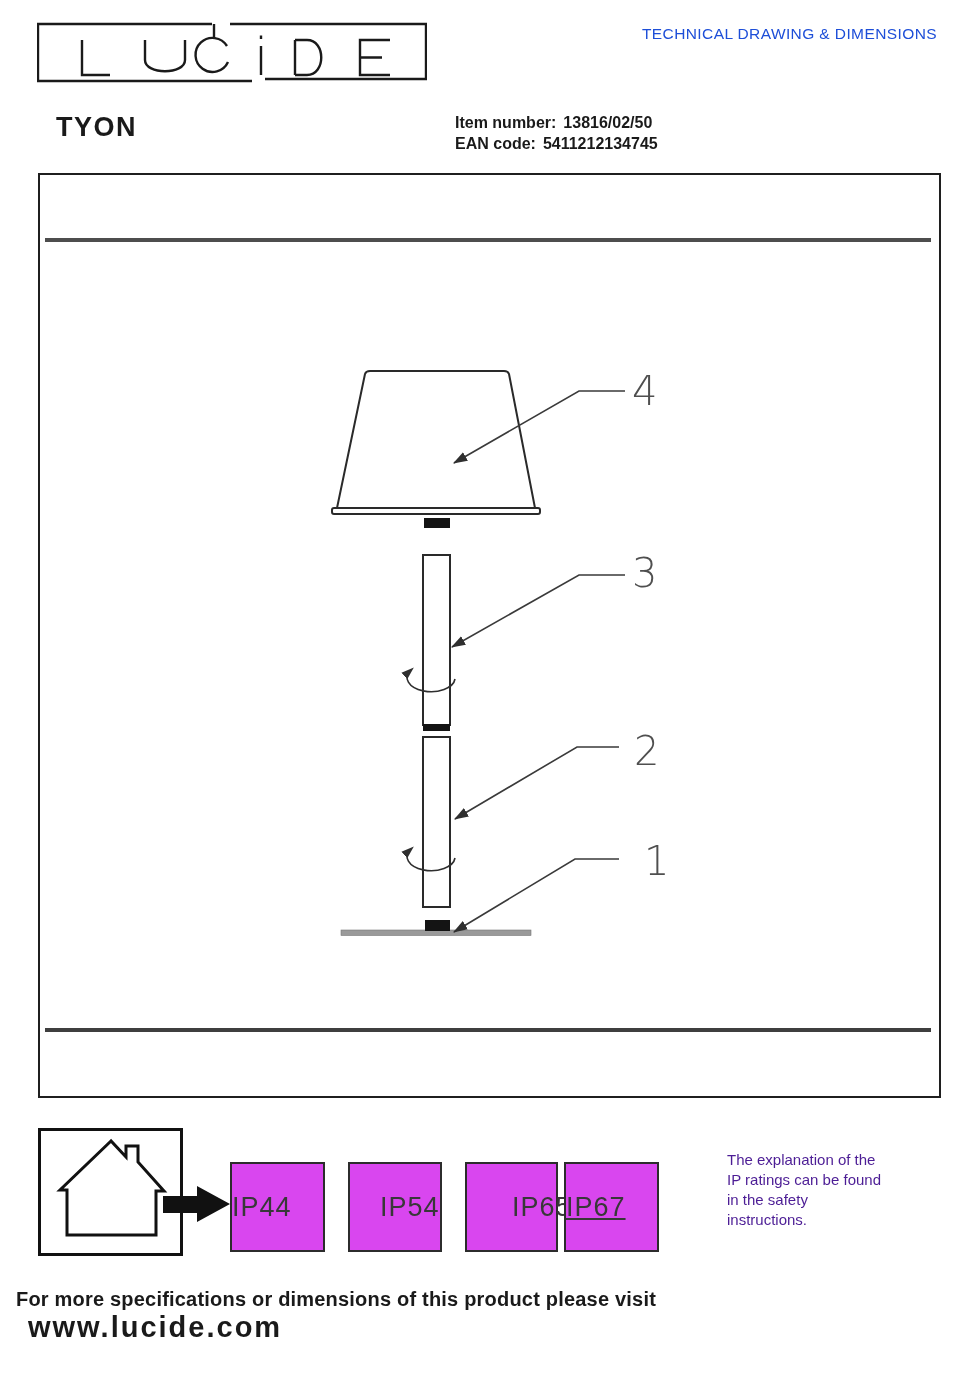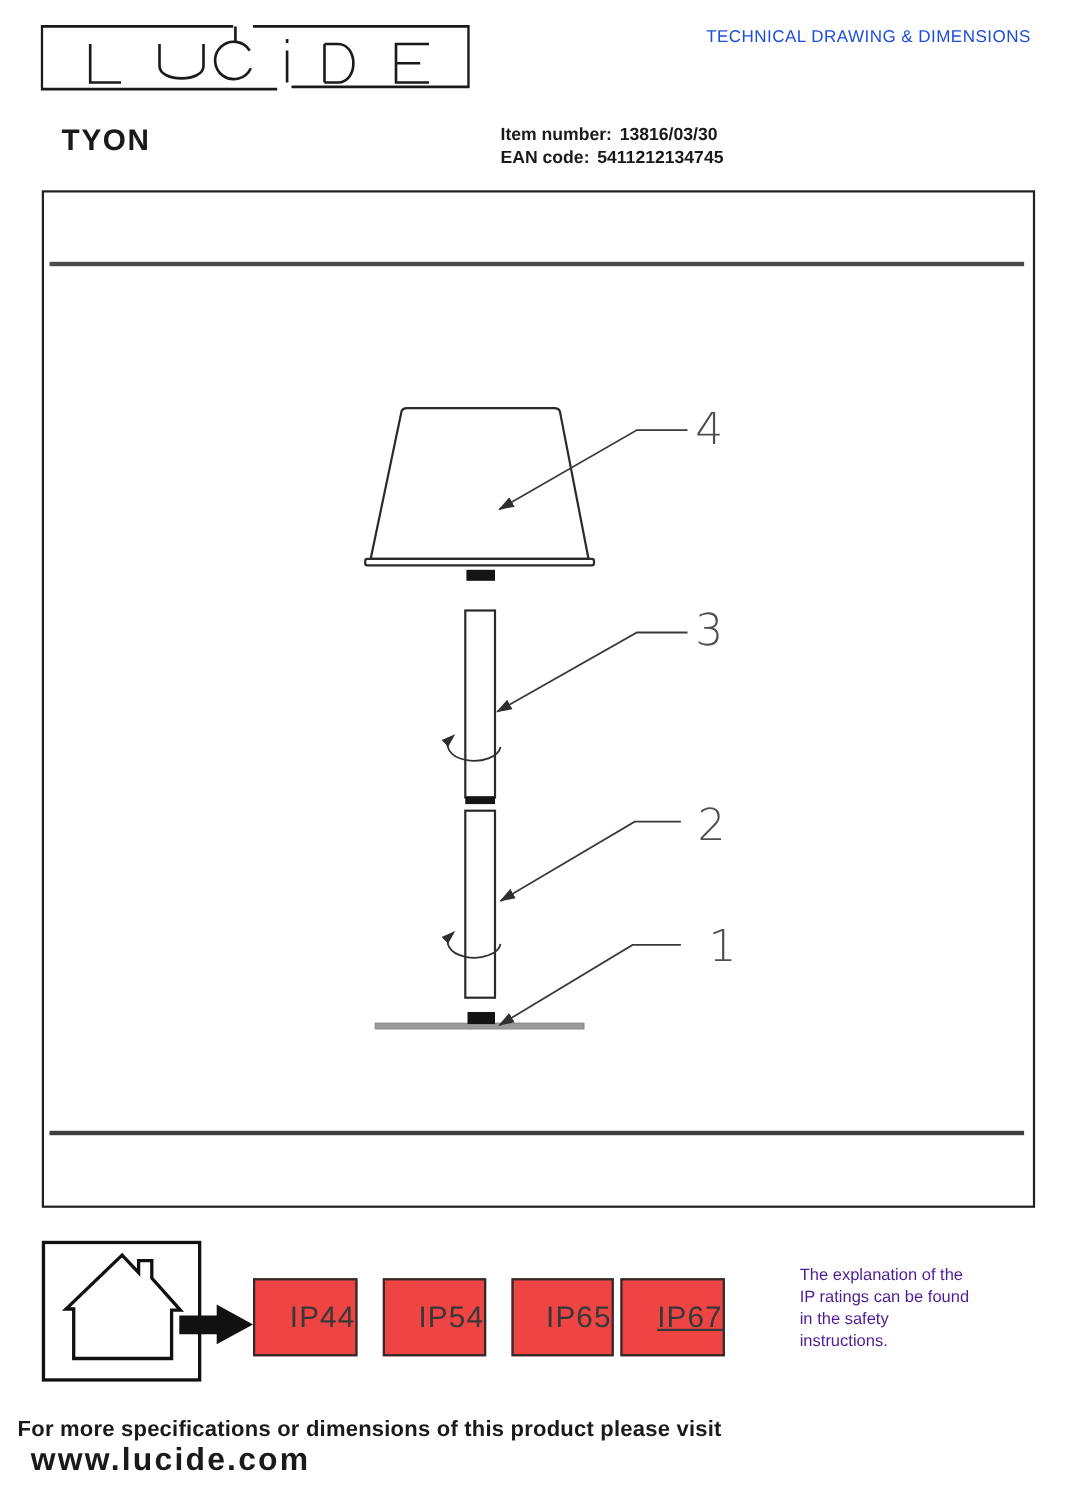--- a/index.html
+++ b/index.html
@@ -25,23 +25,23 @@
     position:absolute;font-family:"DejaVu Sans", sans-serif;font-weight:300;
     font-size:40px;line-height:1;color:#4f4f4f;
   }
 
   
   .house-box{
     position:absolute;left:38px;top:1128px;width:145px;height:128px;
     border:3px solid #111;box-sizing:border-box;background:#fff;
   }
   .ip-box{
-    position:absolute;top:1162px;width:95px;height:71px;border:2px solid #2c2c2c;
-    box-sizing:border-box;display:flex;align-items:center;justify-content:flex-end;
-    font-size:27px;letter-spacing:1px;color:#383838;background:#ef4444;
+    position:absolute;top:1162px;width:95px;height:90px;border:2px solid #2c2c2c;
+    box-sizing:border-box;display:flex;align-items:center;justify-content:flex-start;
+    font-size:27px;letter-spacing:1px;color:#383838;background:#d946ef;
   }
   .ip-note{position:absolute;left:727px;top:1150px;width:215px;font-size:15px;line-height:20px;color:#4c1d95;}
 
   
   .footer-line1{position:absolute;left:16px;top:1288px;font-size:20px;font-weight:bold;letter-spacing:.2px;}
   .footer-line2{position:absolute;left:28px;top:1311px;font-size:29px;font-weight:bold;letter-spacing:2px;}
 </style>
 </head>
 <body>
 
@@ -58,21 +58,21 @@
     <path d="M190,24 A17,17 0 1 0 191,40"></path>
     <path d="M224,24 V53 M224,13.5 v3.5"></path>
     <path d="M258,18 V53 M258,18 H270 C289,18 289,53 270,53 H258"></path>
     <path d="M353,18 H323 V53 H353 M323,35.5 H345"></path>
   </g>
 </svg>
 
 <div class="doc-title">TECHNICAL DRAWING &amp; DIMENSIONS</div>
 <div class="product-name">TYON</div>
 <div class="codes">
-  <div><span class="lbl">Item number:</span><span>13816/03/30</span></div>
+  <div><span class="lbl">Item number:</span><span>13816/02/50</span></div>
   <div><span class="lbl">EAN code:</span><span>5411212134745</span></div>
 </div>
 
 <div class="frame">
   <svg width="897" height="919" viewBox="0 0 897 919">
     <defs>
       <marker id="ah" viewBox="0 0 10 10" refX="9.2" refY="5" markerWidth="9" markerHeight="9" orient="auto-start-reverse">
         <path d="M0,1.6 L10,5 L0,8.4 Z" fill="#2f2f2f"></path>
       </marker>
       <marker id="sw" viewBox="0 0 10 10" refX="7" refY="5" markerWidth="8" markerHeight="8" orient="auto">
@@ -119,21 +119,21 @@
   </svg>
 </div>
 
 <svg class="abs" style="left:160px;top:1180px;" width="75" height="45" viewBox="0 0 75 45">
   <polygon points="3,16 37,16 37,6 70,24 37,42 37,33 3,33" fill="#111111"></polygon>
 </svg>
 
 <div class="ip-box" style="left:230px;">
     <span>IP44</span>
   </div>
-<div class="ip-box" style="left:348px;width:94px;">
+<div class="ip-box" style="left:348px;width:94px;padding-left:30px;">
     <span>IP54</span>
   </div>
 <div class="ip-box" style="left:465px;width:93px;padding-left:45px;">
     <span>IP65</span>
   </div>
 <div class="ip-box" style="left:564px;text-decoration:underline;">
     <span>IP67</span>
   </div>
 
 <div class="ip-note">

